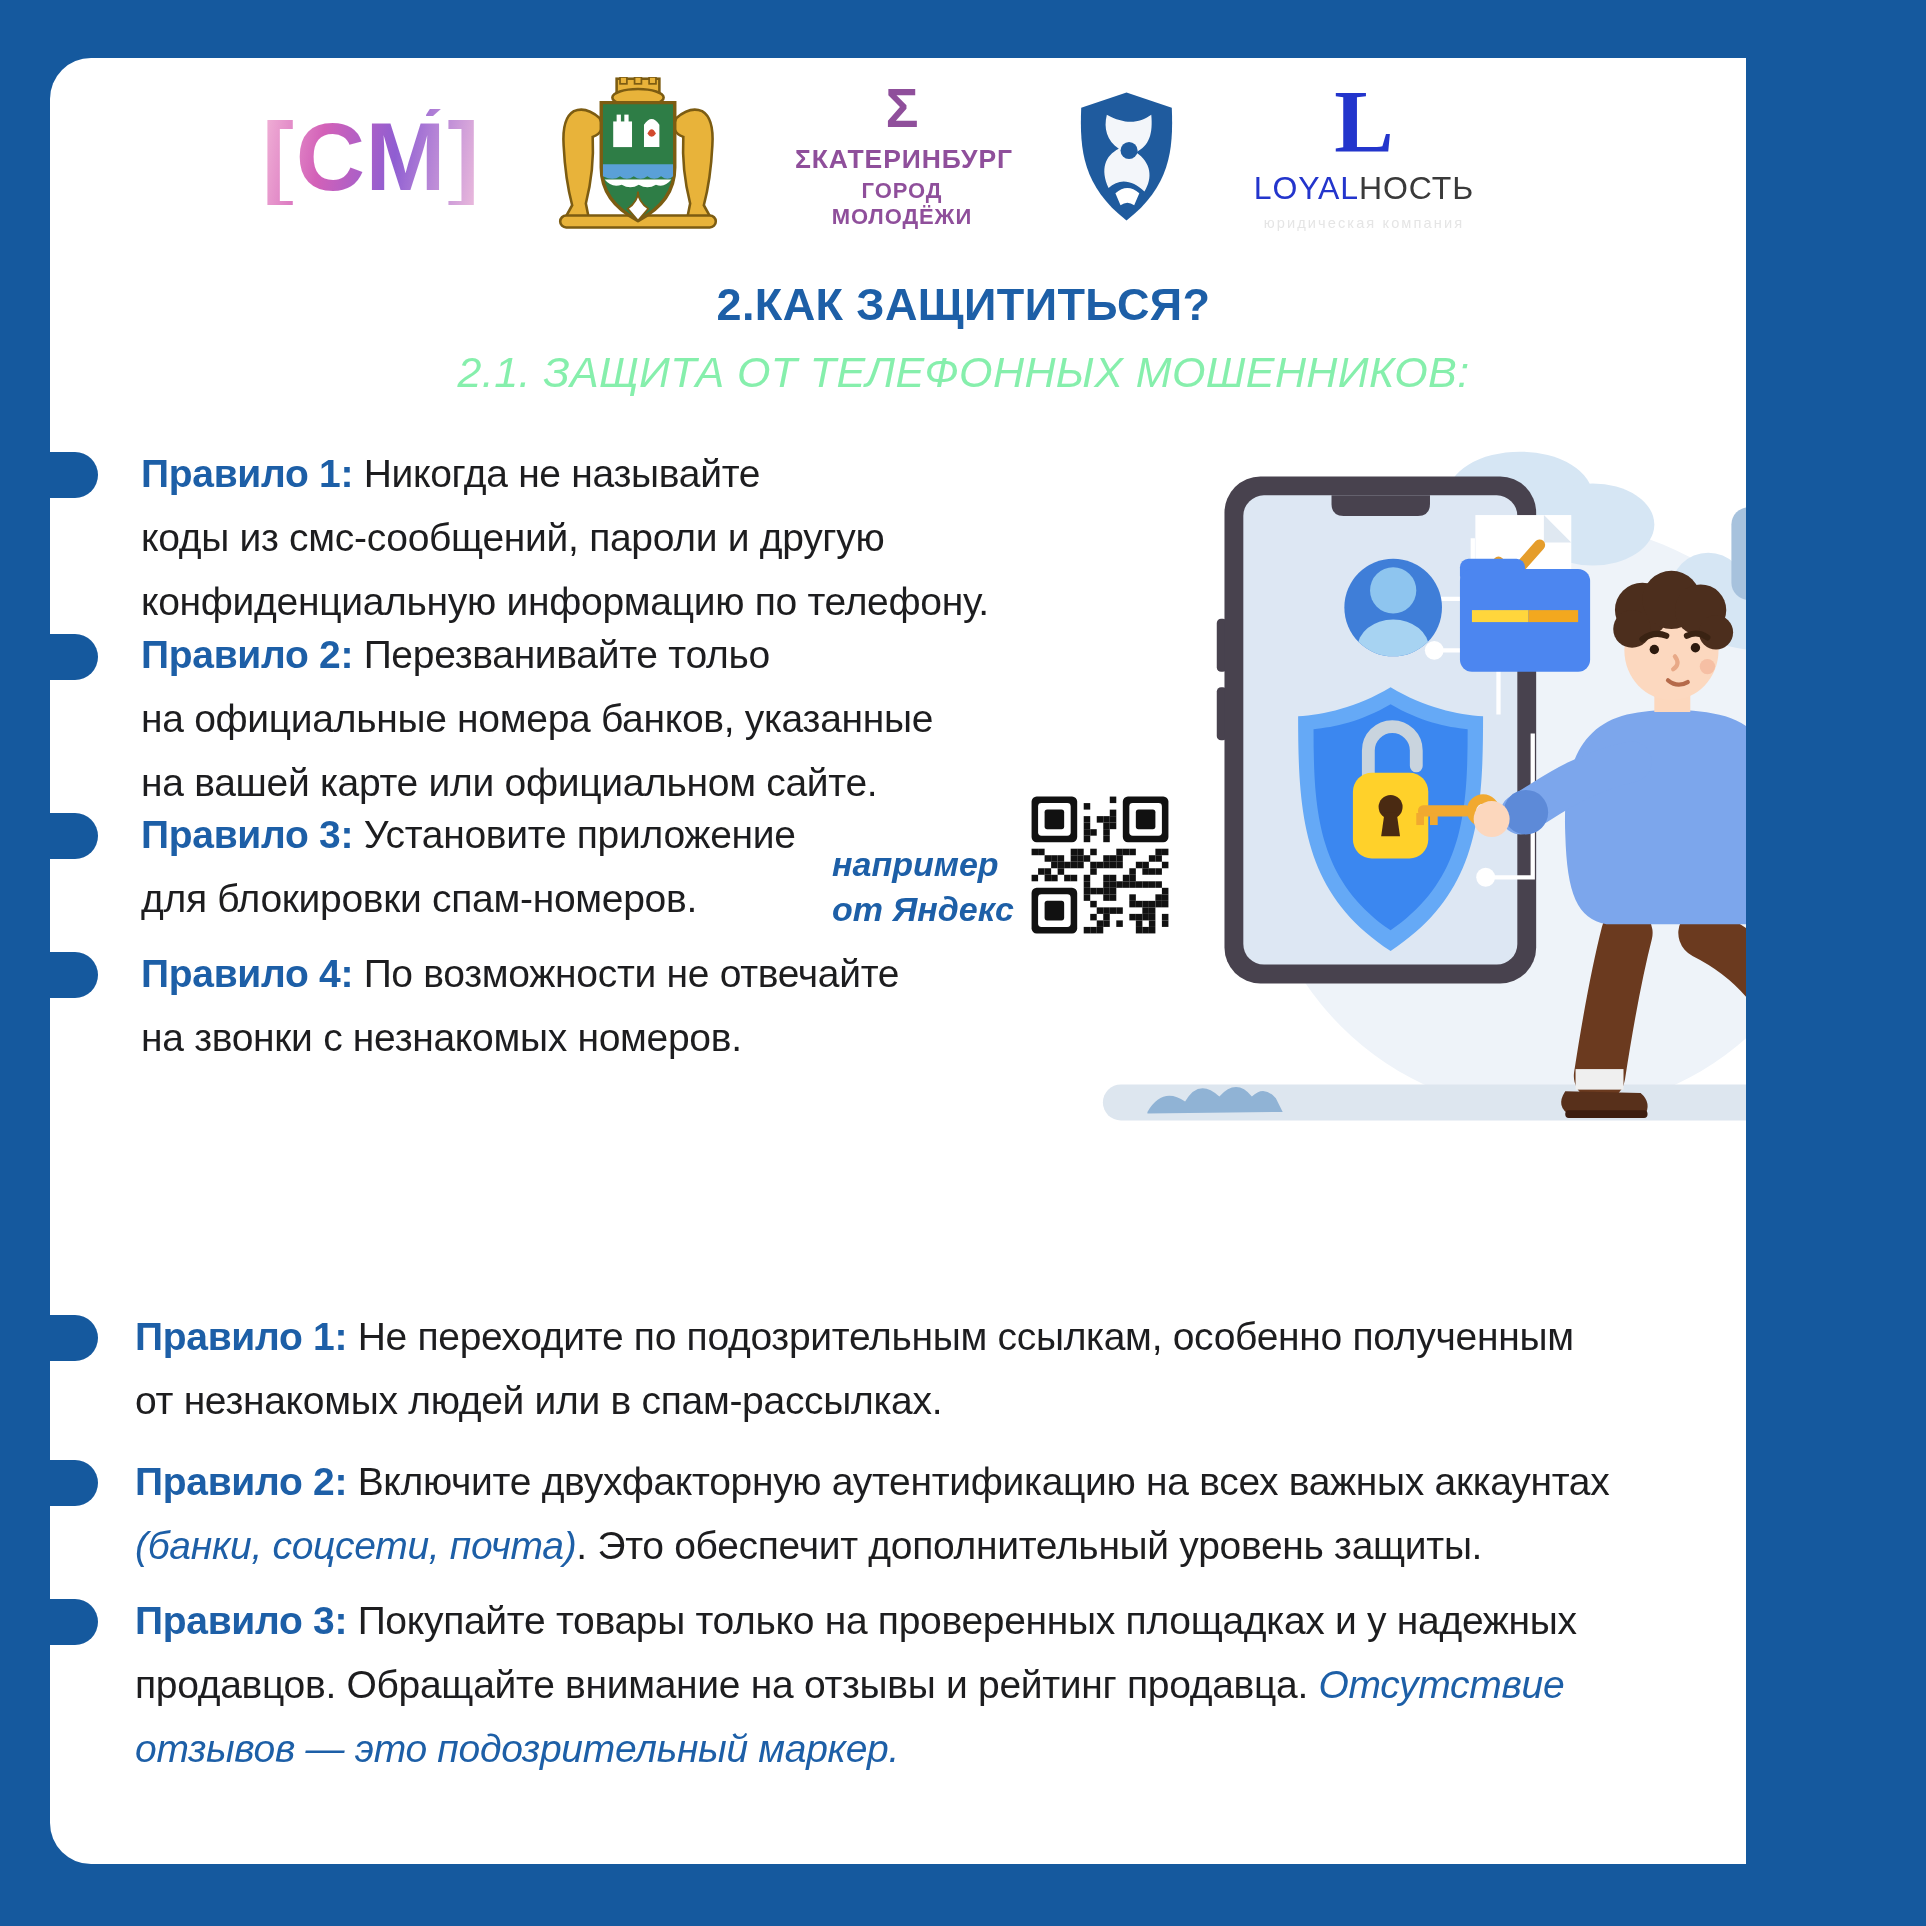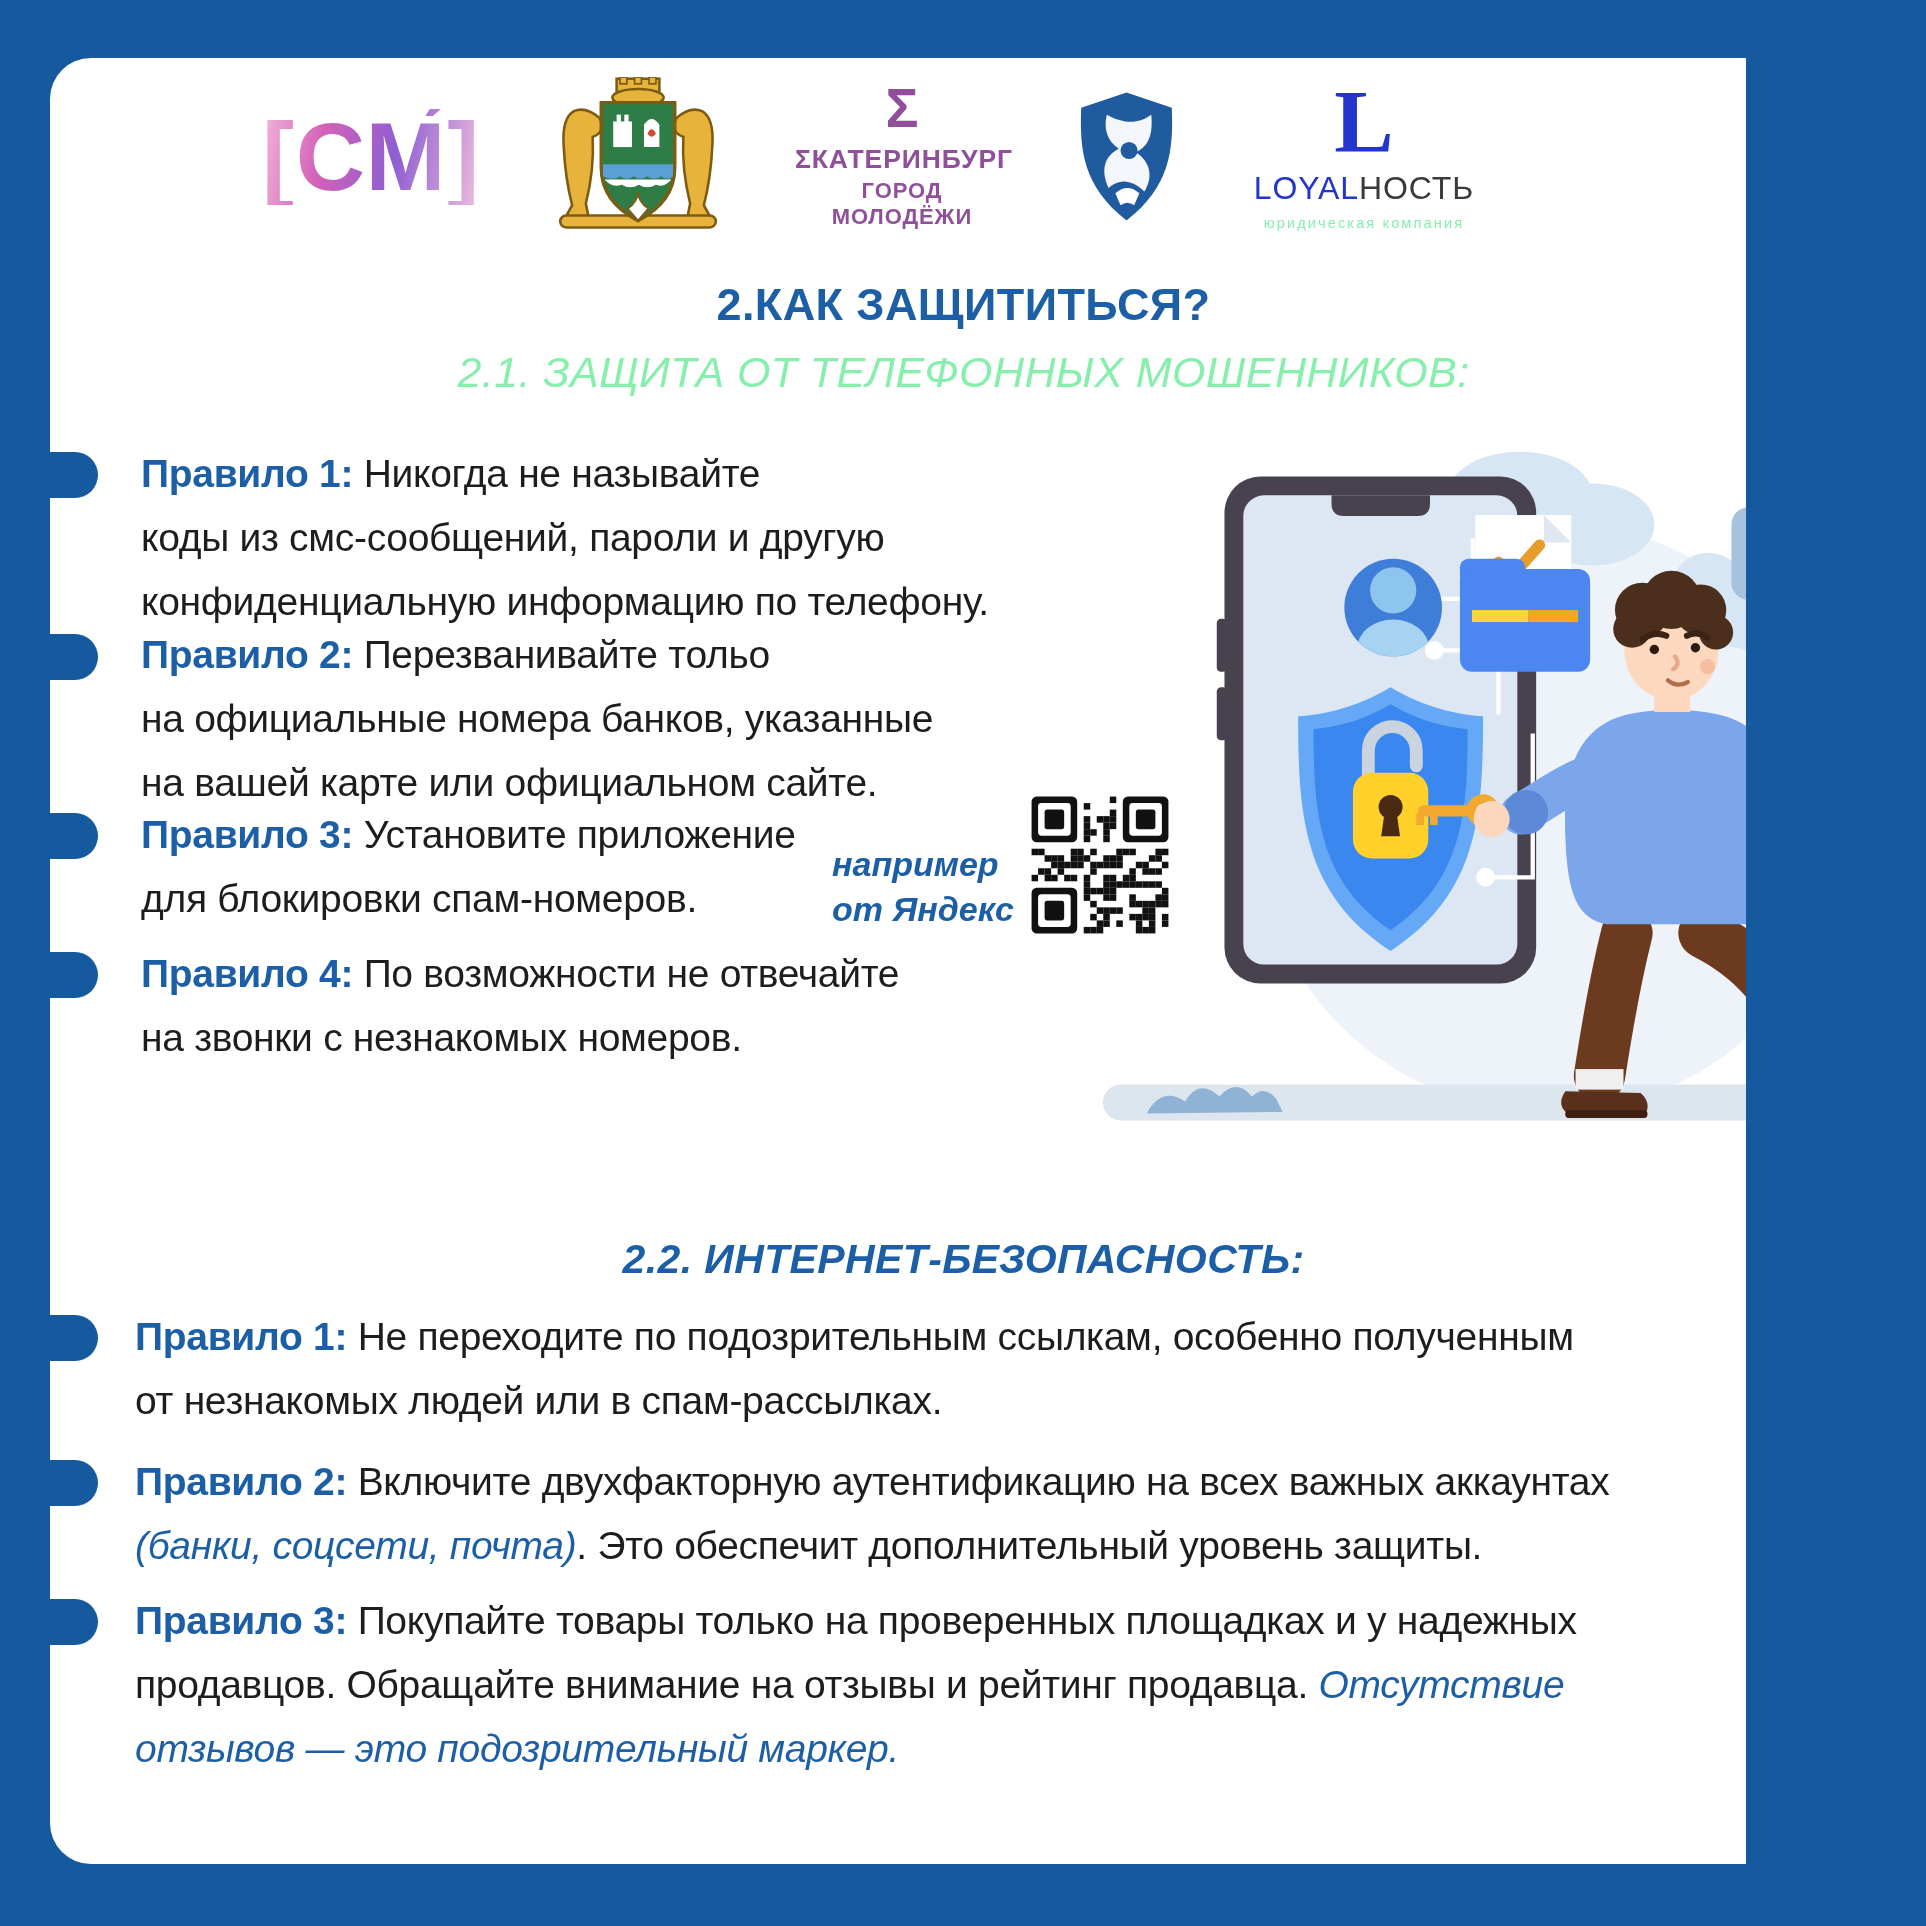--- a/index.html
+++ b/index.html
@@ -18,21 +18,21 @@
   .logo-ekb .l1{font-size:26.5px;font-weight:800;letter-spacing:0.9px;margin-top:10.3px;}
   .logo-ekb .l2{font-size:22px;font-weight:700;letter-spacing:0.9px;margin-top:3.4px;}
   .logo-nashdom{display:flex;align-items:center;gap:17px;}
   .logo-nashdom .nd-text{font-size:48px;font-weight:800;color:#2e55a5;line-height:48px;letter-spacing:0.9px;}
   .logo-loyal{width:240px;text-align:center;}
   .logo-loyal .L{font-family:"Liberation Serif","DejaVu Serif",serif;font-size:89px;font-weight:bold;
                  color:#2335cc;line-height:79px;}
   .logo-loyal .brand{font-size:32px;letter-spacing:0.9px;margin-top:8.6px;}
   .logo-loyal .brand .b1{color:#2335cc;}
   .logo-loyal .brand .b2{color:#3a3a3a;}
-  .logo-loyal .sub{font-size:14.6px;color:#86efac;letter-spacing:2.1px;margin-top:8.6px;}
+  .logo-loyal .sub{font-size:14.6px;color:#e5e5e5;letter-spacing:2.1px;margin-top:8.6px;}
 
   
   .title1{position:absolute;left:50px;width:1827px;text-align:center;top:279px;margin:0;
           font-size:45px;font-weight:800;color:#1d5fa7;letter-spacing:0.4px;}
   .title2{position:absolute;left:50px;width:1827px;text-align:center;top:348px;margin:0;
           font-size:43px;font-weight:400;font-style:italic;color:#86efac;letter-spacing:0.4px;}
   .title3{position:absolute;left:50px;width:1827px;text-align:center;top:1236px;margin:0;
           font-size:41px;font-weight:800;font-style:italic;color:#1d5fa7;letter-spacing:0.4px;}
 
   
@@ -378,21 +378,20 @@
       <path d="M638,242 q14,-10 28,-4" stroke="#3a2313" stroke-width="7" fill="none" stroke-linecap="round"></path>
       <path d="M690,238 q12,-6 24,2" stroke="#3a2313" stroke-width="7" fill="none" stroke-linecap="round"></path>
       <circle cx="652" cy="254" r="5.5" fill="#2c1a0e"></circle>
       <circle cx="700" cy="252" r="5.5" fill="#2c1a0e"></circle>
       <path d="M676,262 q7,9 -2,15" stroke="#e8a987" stroke-width="5" fill="none" stroke-linecap="round"></path>
       <path d="M668,290 q11,9 23,2" stroke="#b56a4a" stroke-width="5" fill="none" stroke-linecap="round"></path>
       <circle cx="714" cy="274" r="9" fill="#f6bfa4"></circle>
     </g>
   </svg>
 
-  <h2 class="title3">2.2. ИНТЕРНЕТ-БЕЗОПАСНОСТЬ:</h2>
   <div class="rule s2" style="top:1305px"><span class="rlabel">Правило 1: </span><span>Не переходите по подозрительным ссылкам, особенно полученным
 от незнакомых людей или в спам-рассылках.</span></div>
   <div class="rule s2" style="top:1450px"><span class="rlabel">Правило 2: </span><span>Включите двухфакторную аутентификацию на всех важных аккаунтах
 </span><span class="accent">(банки, соцсети, почта)</span><span>. Это обеспечит дополнительный уровень защиты.</span></div>
   <div class="rule s2" style="top:1589px"><span class="rlabel">Правило 3: </span><span>Покупайте товары только на проверенных площадках и у надежных
 продавцов. Обращайте внимание на отзывы и рейтинг продавца. </span><span class="accent">Отсутствие
 отзывов — это подозрительный маркер.</span></div>
 </div>
 
 

